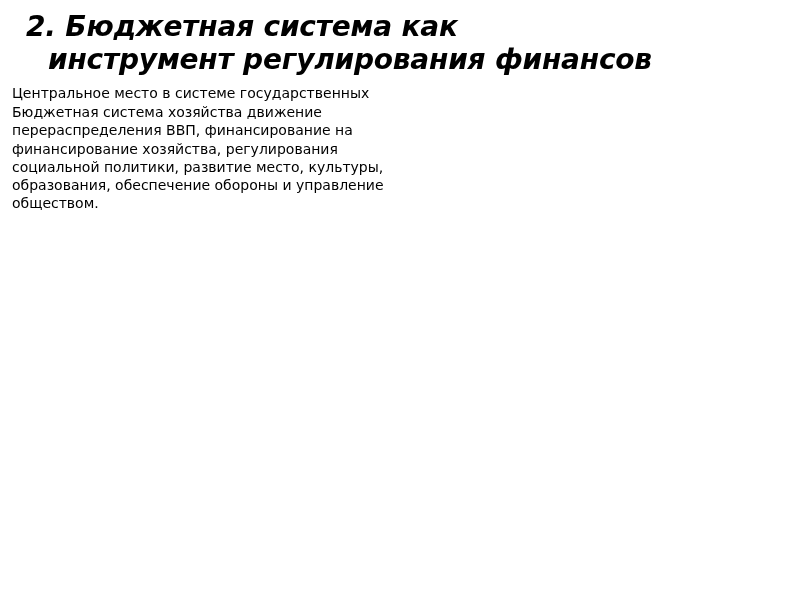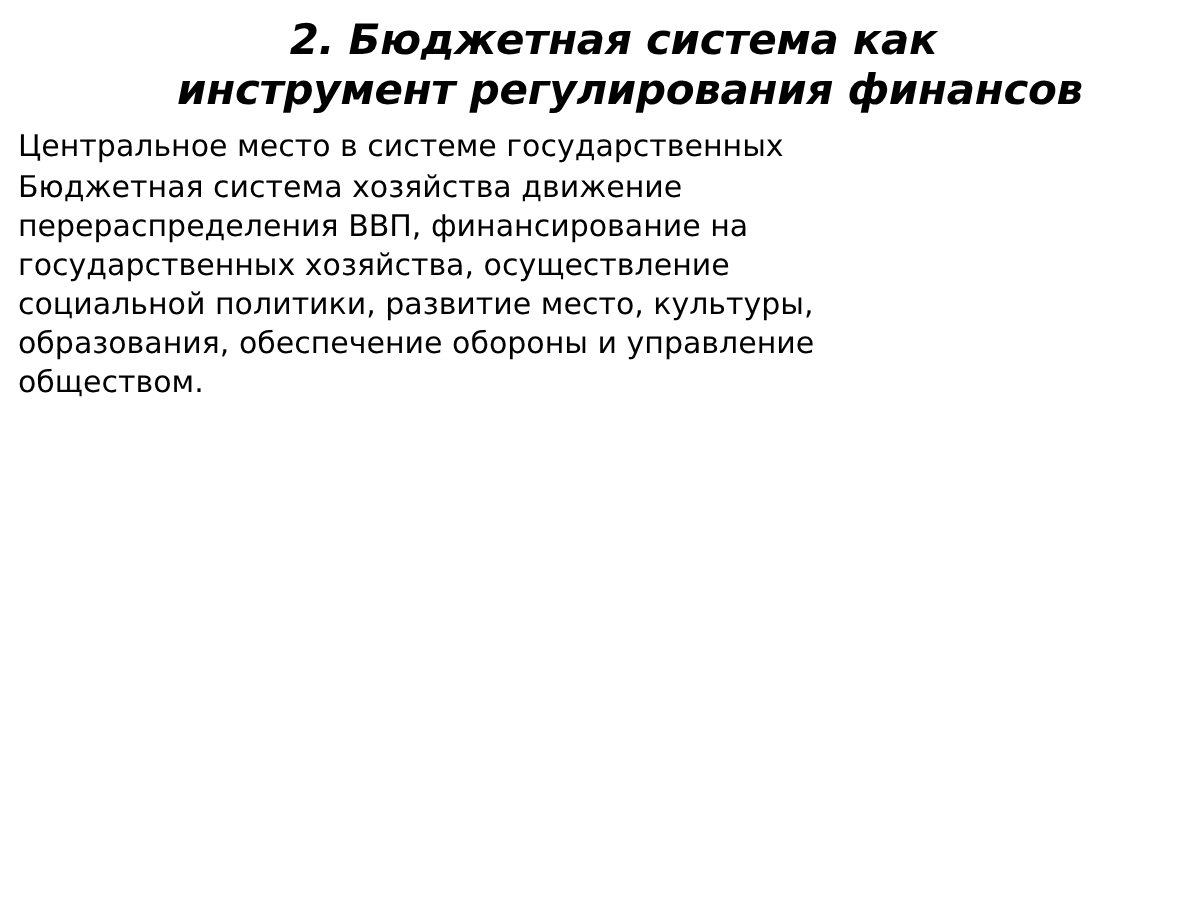--- a/index.html
+++ b/index.html
@@ -22,33 +22,32 @@
     position: relative;
   }
   .slide-title {
     font-size: 28px;
     font-weight: bold;
     font-style: italic;
     line-height: 1.18;
     letter-spacing: -0.2px;
     margin: 0 0 8px 12px;
     padding-left: 2px;
-    text-align: center;
   }
   .slide-title .line2 {
     display: block;
     padding-left: 22px;
   }
   .body-list {
     margin: 0;
     padding: 0;
     list-style: none;
   }
   .para {
-    font-size: 20px;
+    font-size: 14px;
     line-height: 1.30;
     margin: 0 0 1px 0;
     padding-left: 0;
     text-indent: 0;
   }
   .para .hang {
     display: block;
     padding-left: 26px;
     text-indent: -26px;
   }
@@ -69,20 +68,20 @@
   <div class="body-list">
 
     <div class="para">
       <span class="hang">Центральное место в системе государственных</span>
     </div>
 
 
     <div class="para">
       <span class="hang">Бюджетная система хозяйства движение</span>
       <span class="hang">перераспределения ВВП, финансирование на</span>
-      <span class="hang">государственных хозяйства, осуществление</span>
+      <span class="hang">финансирование хозяйства, регулирования</span>
       <span class="hang">социальной политики, развитие место, культуры,</span>
       <span class="hang">образования, обеспечение обороны и управление</span>
       <span class="hang">обществом.</span>
     </div>
 
   </div>
 </div>
 
 </body></html>

